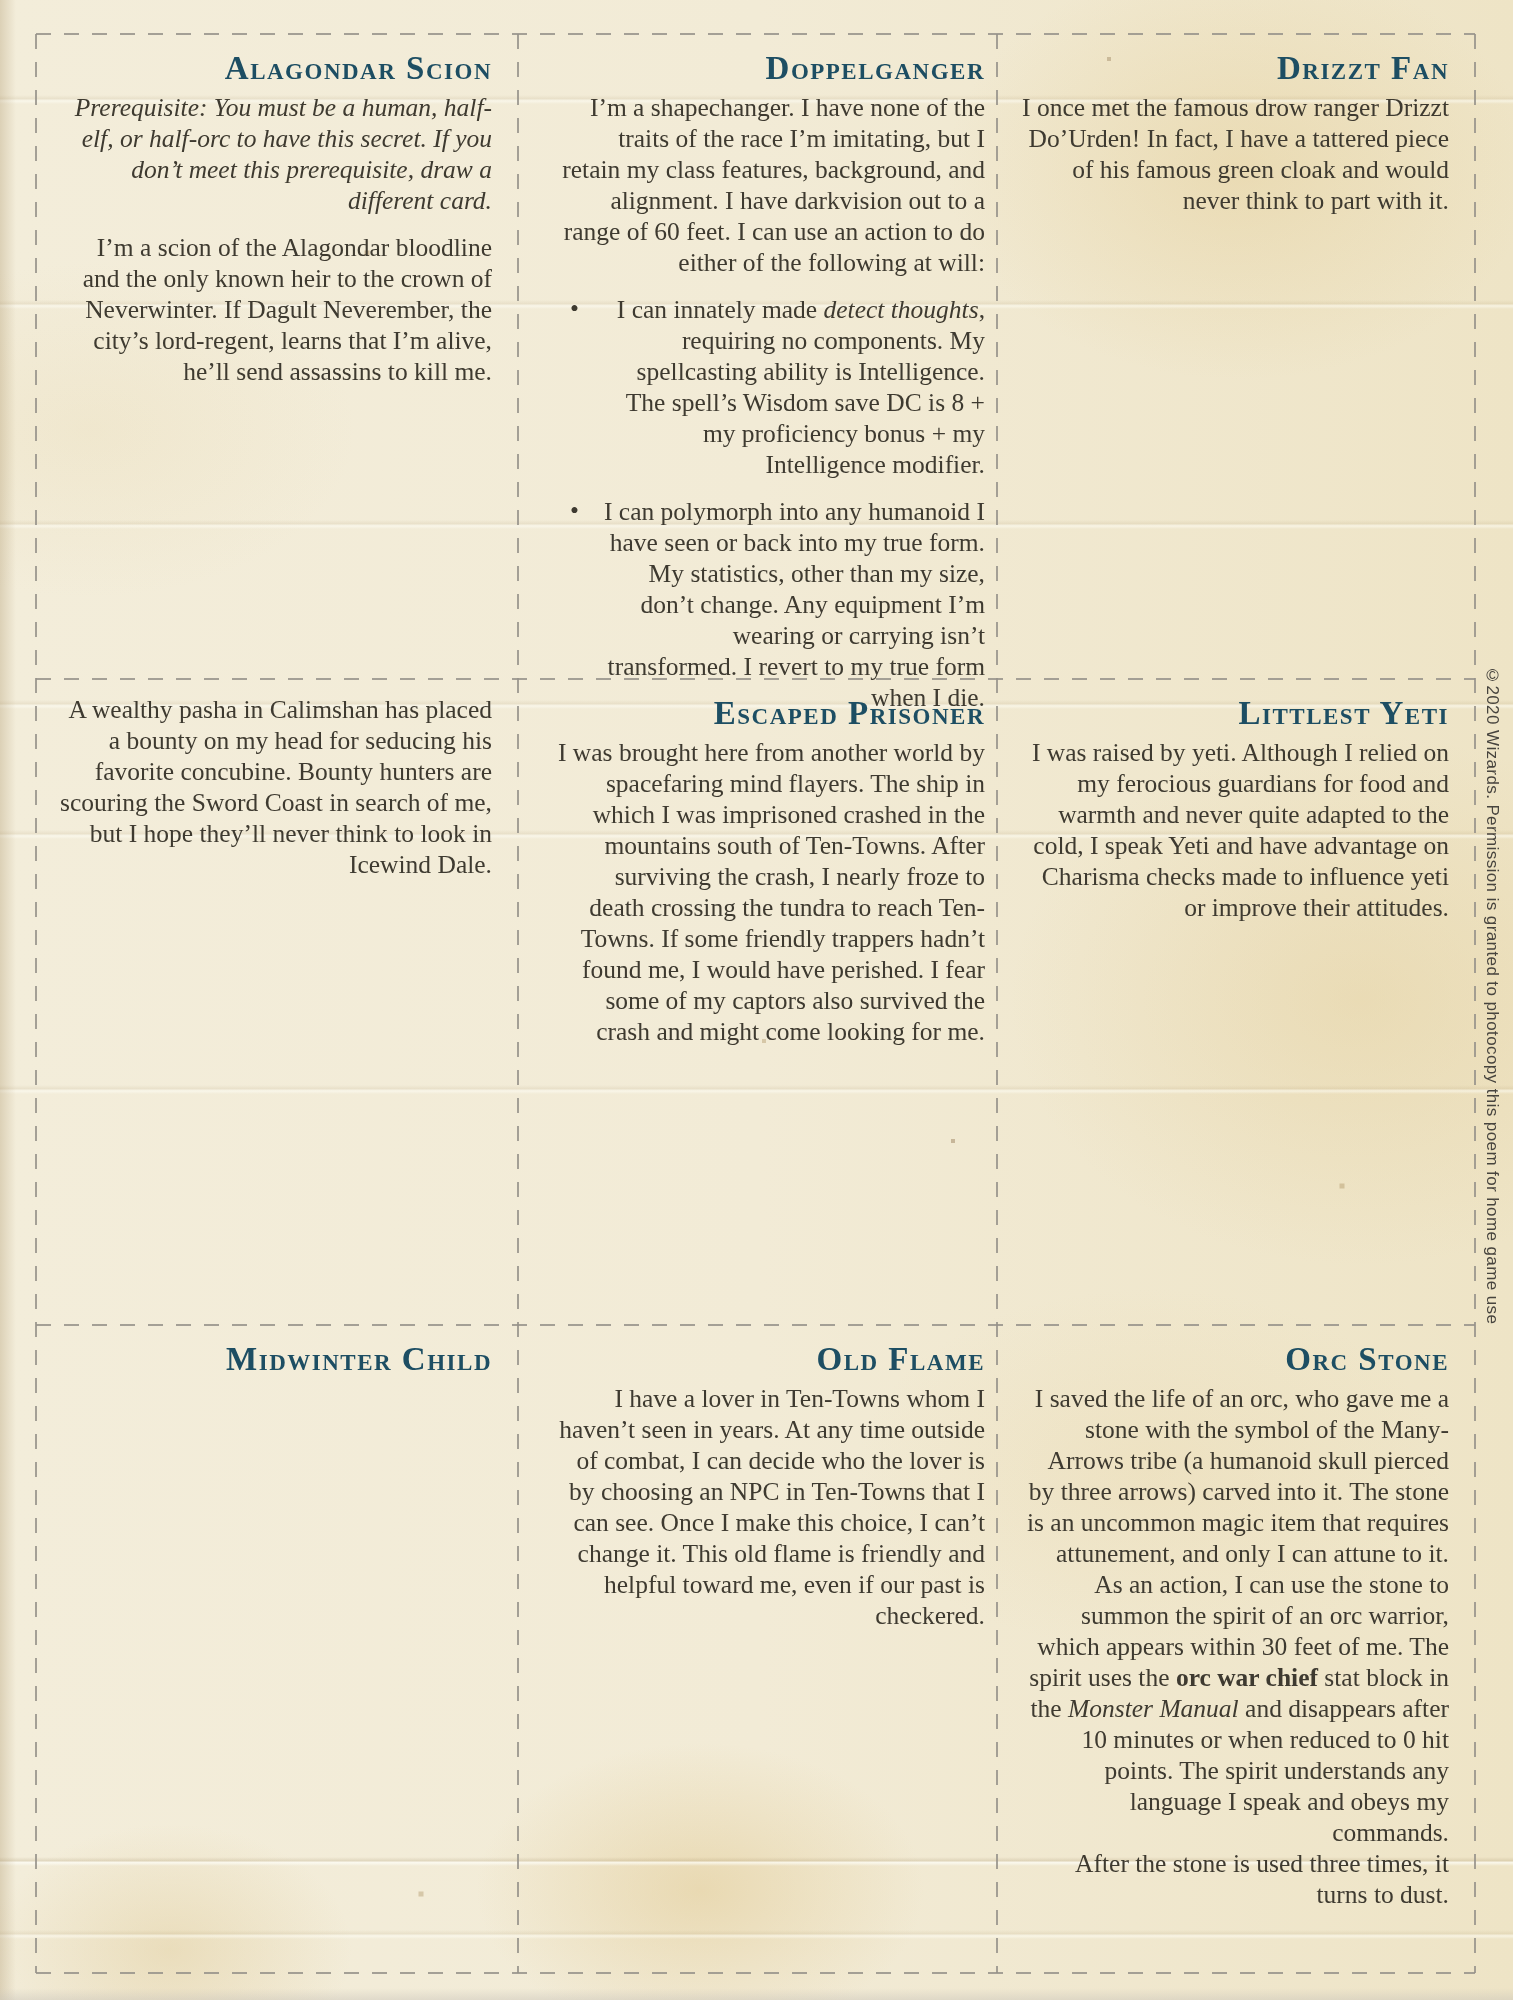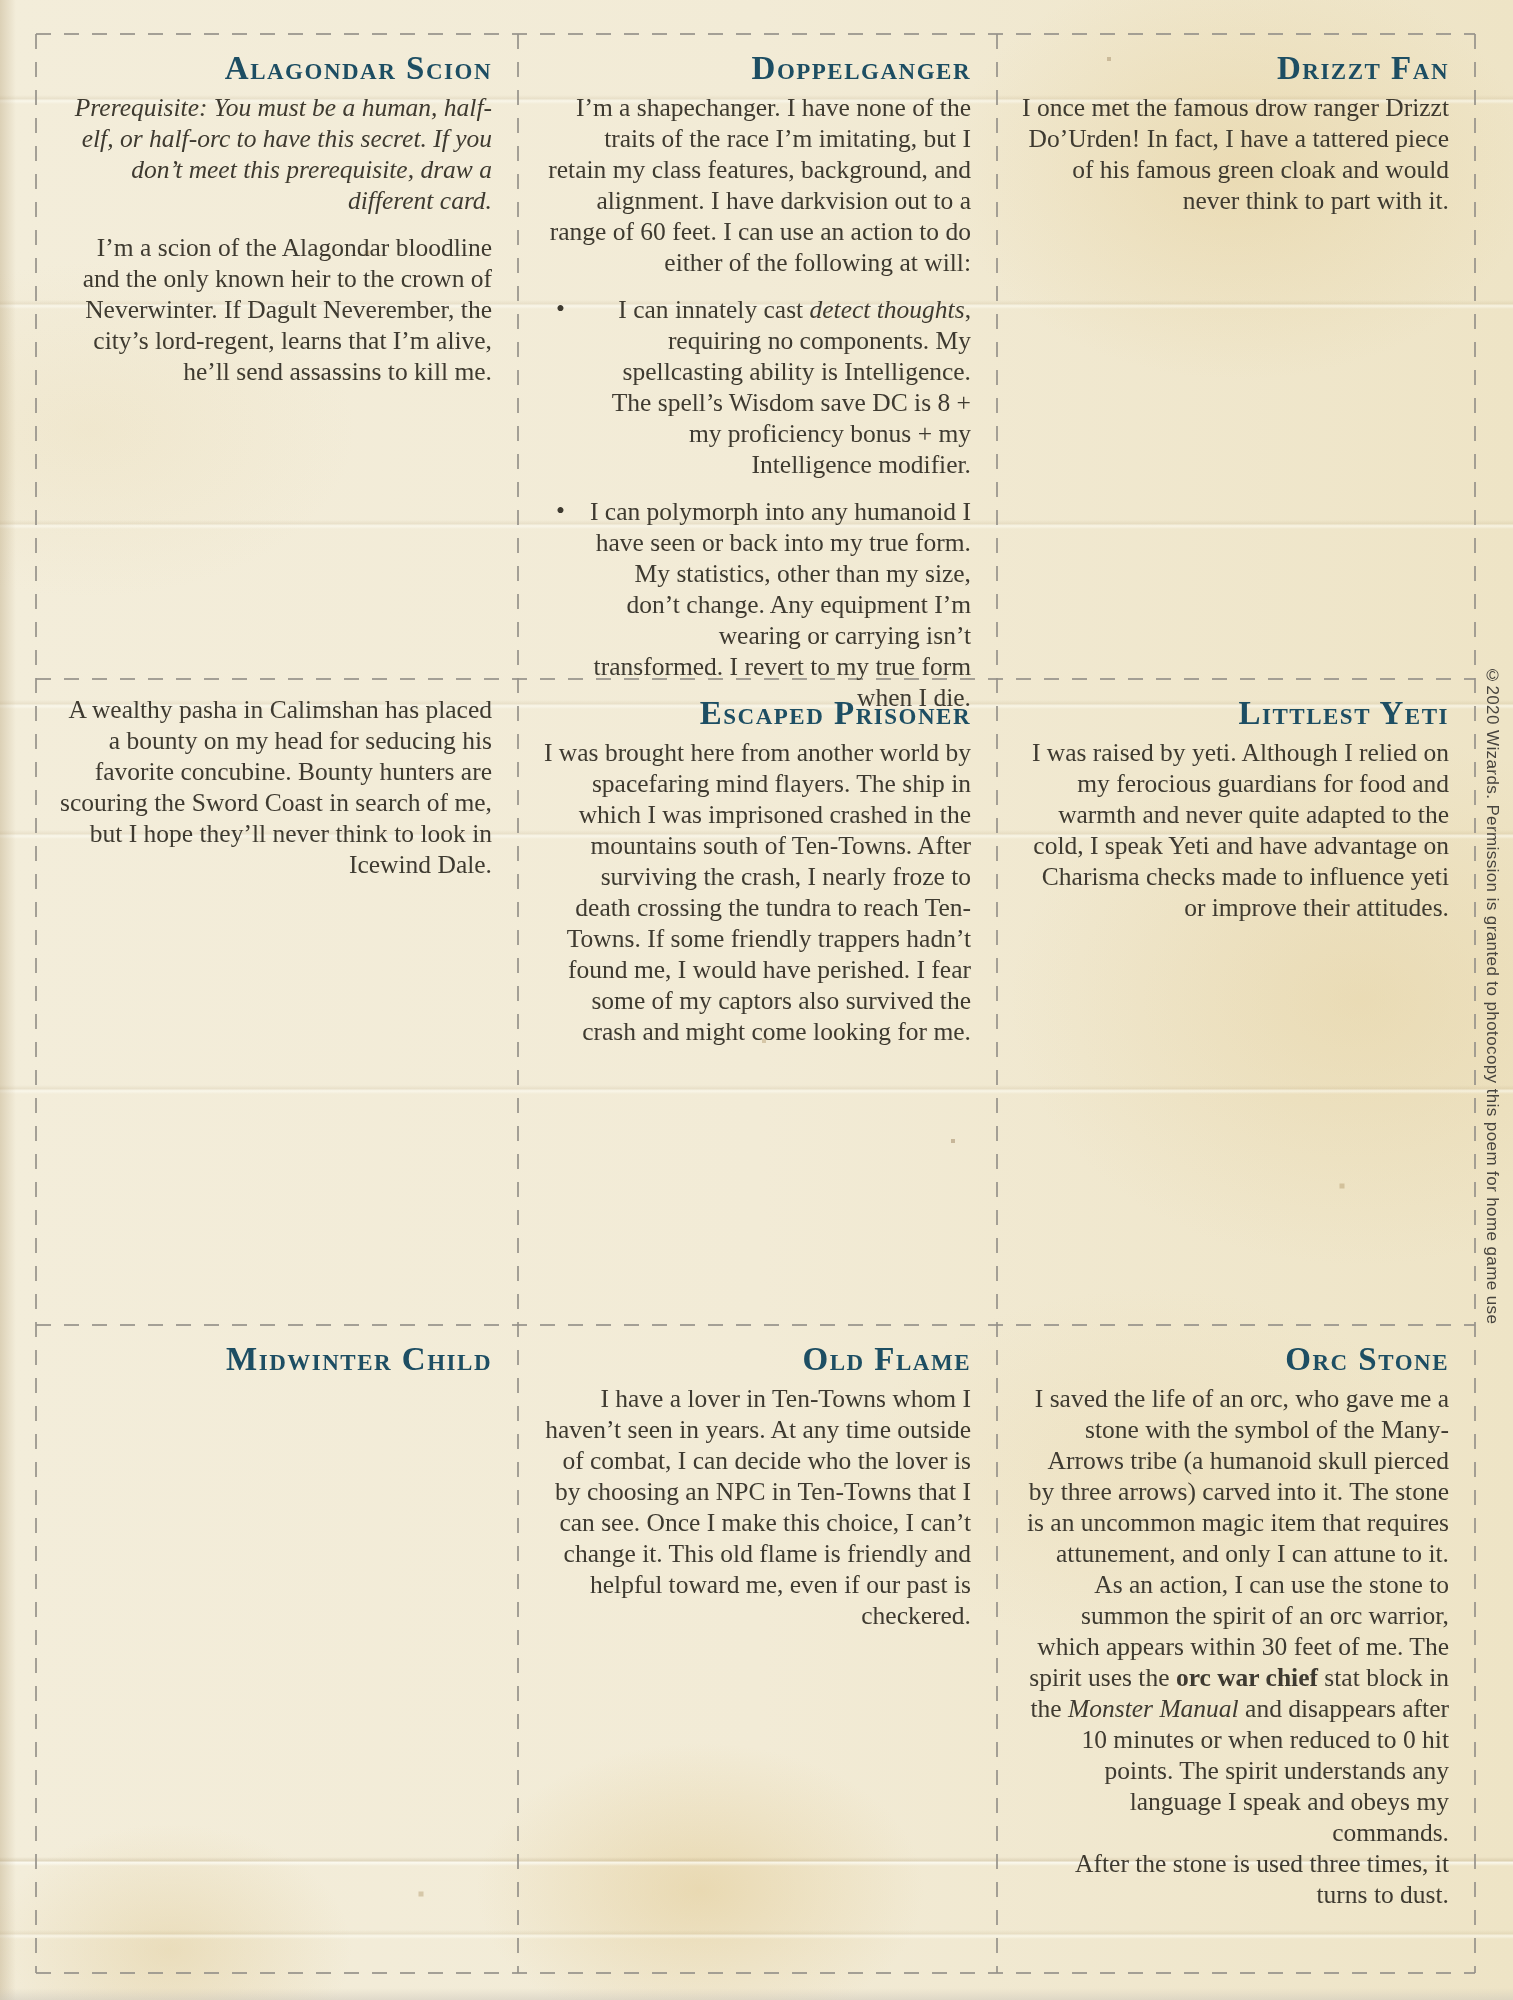--- a/index.html
+++ b/index.html
@@ -31,21 +31,21 @@
       1108px 58px 0 1px rgba(120,90,50,.30),
       763px 1040px 0 1px rgba(150,115,60,.30);}
   
   .vline{position:absolute;width:2px;top:34px;height:1939px;opacity:.85;
     background-image:repeating-linear-gradient(180deg, #96928a 0px, #96928a 15px, transparent 15px, transparent 28px);}
   .hline{position:absolute;height:2px;left:36px;width:1439px;opacity:.85;
     background-image:repeating-linear-gradient(90deg, #96928a 0px, #96928a 15px, transparent 15px, transparent 28px);}
   
   .card{position:absolute;box-sizing:border-box;padding:15px 26px 0 22px;
     color:#3e3a30;font-size:25.5px;line-height:31px;text-align:right;}
-  .col0{left:36px;width:482px}.col1{left:518px;width:479px}.col2{left:997px;width:478px}
+  .col0{left:36px;width:482px}.col1{left:532px;width:479px}.col2{left:997px;width:478px}
   .row0{top:34px;height:645px}.row1{top:679px;height:646px}.row2{top:1325px;height:648px}
   .card-title{margin:0 0 5px 0;font-variant:small-caps;font-weight:600;font-size:33px;
     line-height:38px;letter-spacing:1.5px;color:#1d4e63;}
   .para{margin:0;}
   .gap{margin-top:16px;}
   .italic{font-style:italic;}
   .indent{text-indent:30px;}
   .bullet{position:relative;padding-left:44px;}
   .bullet-mark{position:absolute;left:16px;top:-1px;}
   .bullet-mark::before{content:"\2022";}
@@ -85,21 +85,21 @@
   <h2 class="card-title">Alagondar Scion</h2>
   <p class="para italic"><span>Prerequisite: You must be a human, half-elf, or half-orc to have this secret. If you don’t meet this prerequisite, draw a different card.</span></p>
   <p class="para gap"><span>I’m a scion of the Alagondar bloodline and the only known heir to the crown of Neverwinter. If Dagult Neverember, the city’s lord-regent, learns that I’m alive, he’ll send assassins to kill me.</span></p>
 </section>
 
 <section class="card col1 row0">
   <h2 class="card-title">Doppelganger</h2>
   <p class="para"><span>I’m a shapechanger. I have none of the traits of the race I’m imitating, but I retain my class features, background, and alignment. I have darkvision out to a range of 60 feet. I can use an action to do either of the following at will:</span></p>
   <div class="bullet gap">
     <span class="bullet-mark"></span>
-    <span><span>I can innately cast </span><em>detect thoughts</em><span>, requiring no components. My spellcasting ability is Intelligence. The spell’s Wisdom save DC is 8 + my proficiency bonus + my Intelligence modifier.</span></span>
+    <span><span>I can innately made </span><em>detect thoughts</em><span>, requiring no components. My spellcasting ability is Intelligence. The spell’s Wisdom save DC is 8 + my proficiency bonus + my Intelligence modifier.</span></span>
   </div>
   <div class="bullet gap">
     <span class="bullet-mark"></span>
     <span><span>I can polymorph into any humanoid I have seen or back into my true form. My statistics, other than my size, don’t change. Any equipment I’m wearing or carrying isn’t transformed. I revert to my true form when I die.</span></span>
   </div>
 </section>
 
 <section class="card col2 row0">
   <h2 class="card-title">Drizzt Fan</h2>
   <p class="para"><span>I once met the famous drow ranger Drizzt Do’Urden! In fact, I have a tattered piece of his famous green cloak and would never think to part with it.</span></p>

